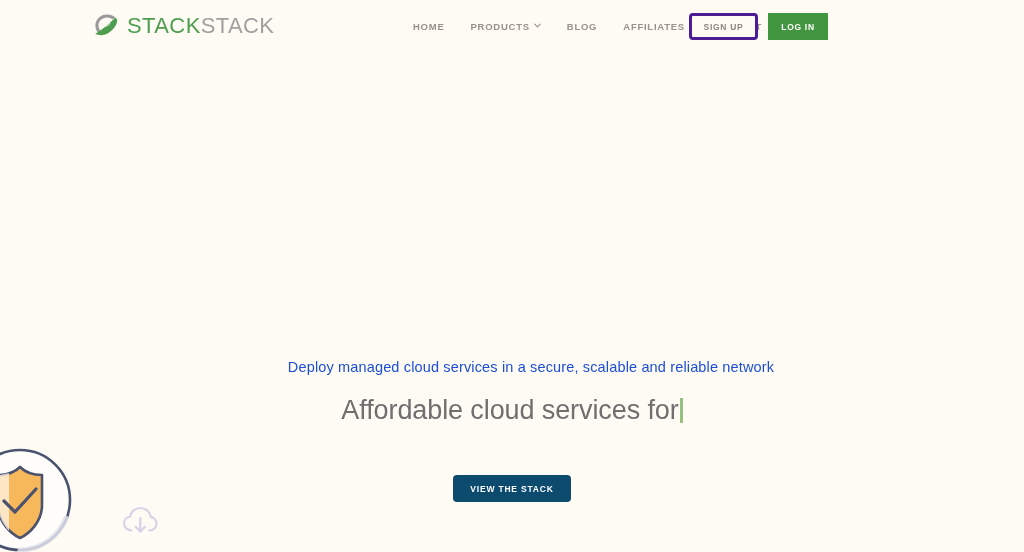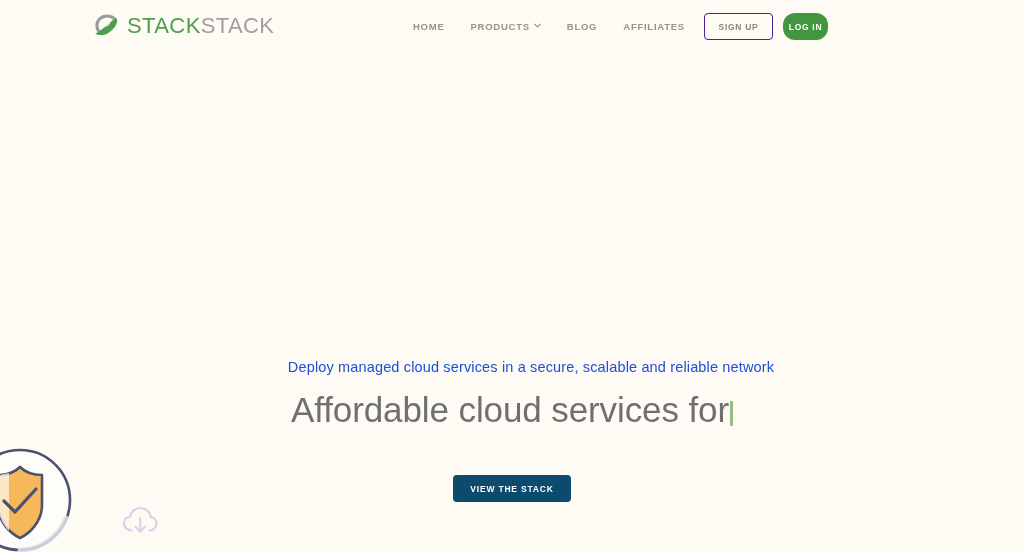--- a/index.html
+++ b/index.html
@@ -124,31 +124,31 @@
     align-items: center;
     justify-content: center;
     text-decoration: none;
   }
 
   .btn-signup {
     width: 69px;
     height: 27px;
     border-radius: 4px;
     background: #fdfbf3;
-    border: 1px solid #4c1d95;
+    border: 3px solid #4c1d95;
     color: #8e867c;
     font-size: 8.5px;
     font-weight: 700;
     letter-spacing: 0.7px;
   }
 
   .btn-login {
-    width: 45px;
+    width: 60px;
     height: 27px;
-    border-radius: 12px;
+    border-radius: 0;
     background: #41963f;
     color: #ffffff;
     font-size: 8.5px;
     font-weight: 700;
     letter-spacing: 0.7px;
     text-align: center;
   }
 
   
   .hero {
@@ -178,21 +178,21 @@
     line-height: 20px;
     margin-left: 19px;
   }
 
   .hero-title {
     position: absolute;
     top: 393px;
     left: 0;
     width: 100%;
     text-align: center;
-    font-size: 35px;
+    font-size: 27px;
     color: #6f6f6f;
     font-weight: 400;
     letter-spacing: -0.1px;
     line-height: 34px;
     white-space: nowrap;
   }
 
   .typed-caret {
     display: inline-block;
     width: 3px;

